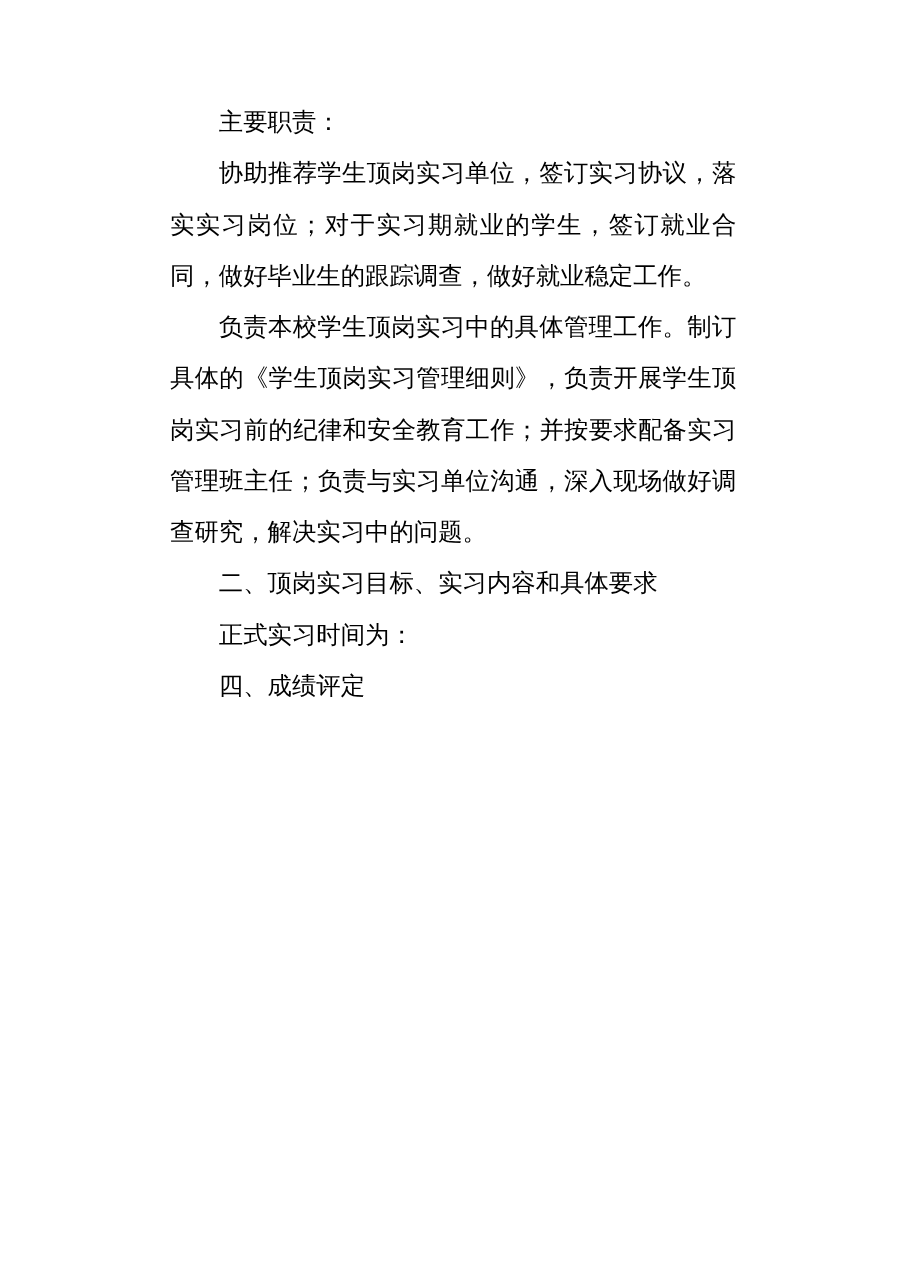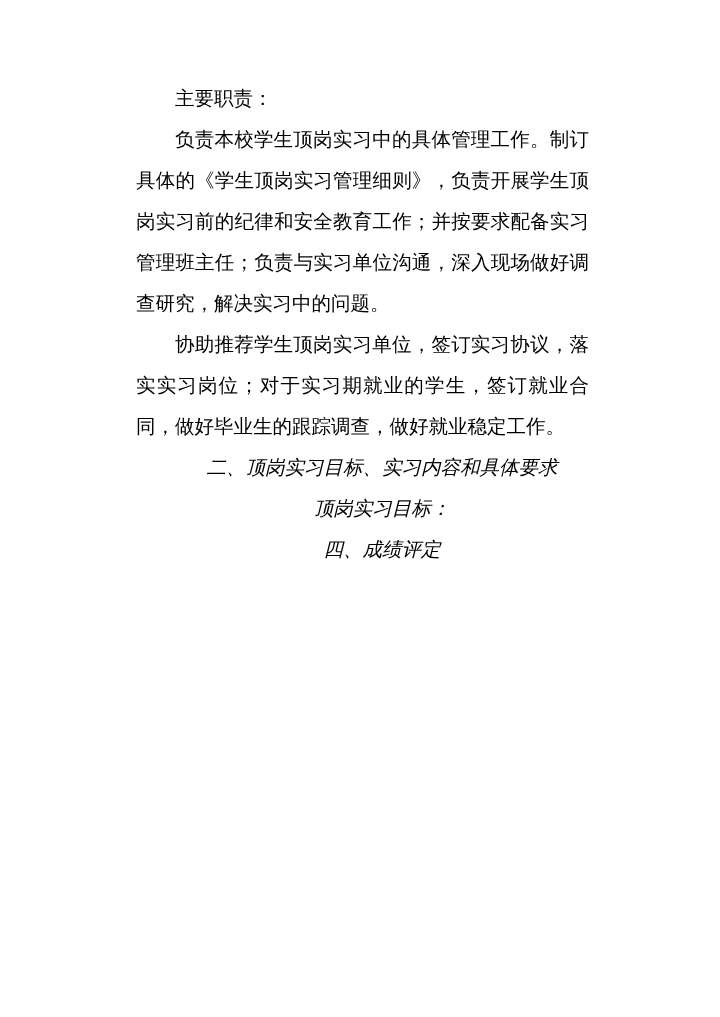--- a/index.html
+++ b/index.html
@@ -28,29 +28,28 @@
   }
   .para {
     margin: 0;
     text-indent: 2em;
     text-align: justify;
     text-justify: inter-ideograph;
     white-space: normal;
     word-break: break-all;
   }
   .para.noindent-last {
-    text-align: center;
-    font-style: italic;
+    text-align: left;
   }
 </style>
 </head>
 <body>
 
 <div class="page">
   <div class="doc-body">
     <p class="para">主要职责：</p>
+    <p class="para">协助推荐学生顶岗实习单位，签订实习协议，落实实习岗位；对于实习期就业的学生，签订就业合同，做好毕业生的跟踪调查，做好就业稳定工作。</p>
     <p class="para">负责本校学生顶岗实习中的具体管理工作。制订具体的《学生顶岗实习管理细则》，负责开展学生顶岗实习前的纪律和安全教育工作；并按要求配备实习管理班主任；负责与实习单位沟通，深入现场做好调查研究，解决实习中的问题。</p>
-    <p class="para">协助推荐学生顶岗实习单位，签订实习协议，落实实习岗位；对于实习期就业的学生，签订就业合同，做好毕业生的跟踪调查，做好就业稳定工作。</p>
     <p class="para noindent-last">二、顶岗实习目标、实习内容和具体要求</p>
-    <p class="para noindent-last">顶岗实习目标：</p>
+    <p class="para noindent-last">正式实习时间为：</p>
     <p class="para noindent-last">四、成绩评定</p>
   </div>
 </div>
 
 </body></html>

